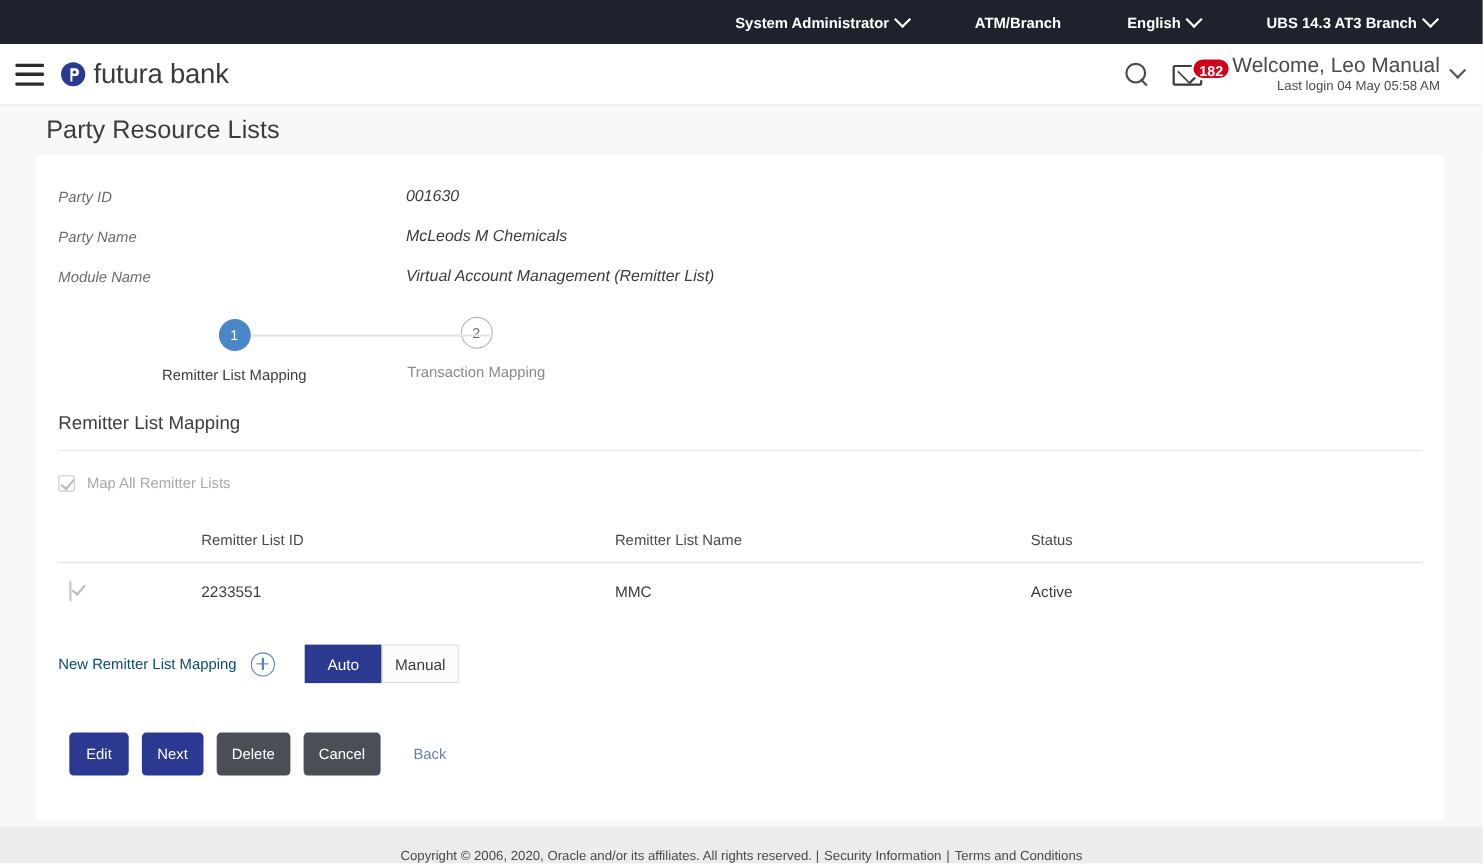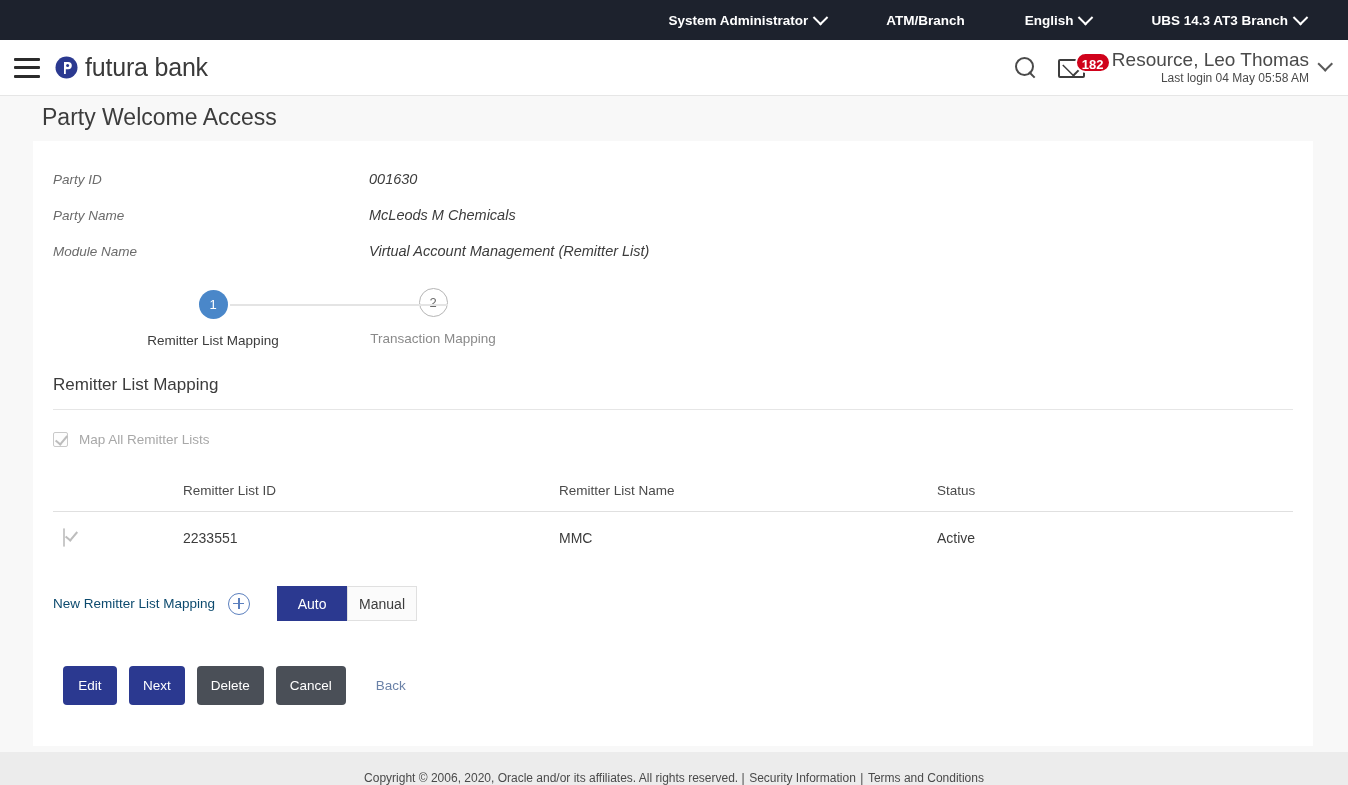--- a/index.html
+++ b/index.html
@@ -212,30 +212,30 @@
     </div>
 
     <div class="header-right">
       <span class="search-icon"></span>
       <span class="mail-wrap">
         <span class="envelope"></span>
         <span class="badge">182</span>
       </span>
       <span class="welcome-block">
         <span class="welcome-text">
-          <span class="welcome-line">Resource, Leo Thomas</span>
+          <span class="welcome-line">Welcome, Leo Manual</span>
           <div class="login-line">Last login 04 May 05:58 AM</div>
         </span>
         <span class="chev-dark"></span>
       </span>
     </div>
   </div>
 
   <div class="page-title-bar">
-    <h1 class="page-title">Party Welcome Access</h1>
+    <h1 class="page-title">Party Resource Lists</h1>
   </div>
 
   <div class="card">
 
     <div class="info-rows">
       <div class="info-row">
         <div class="info-label">Party ID</div>
         <div class="info-value">001630</div>
       </div>
       <div class="info-row">

